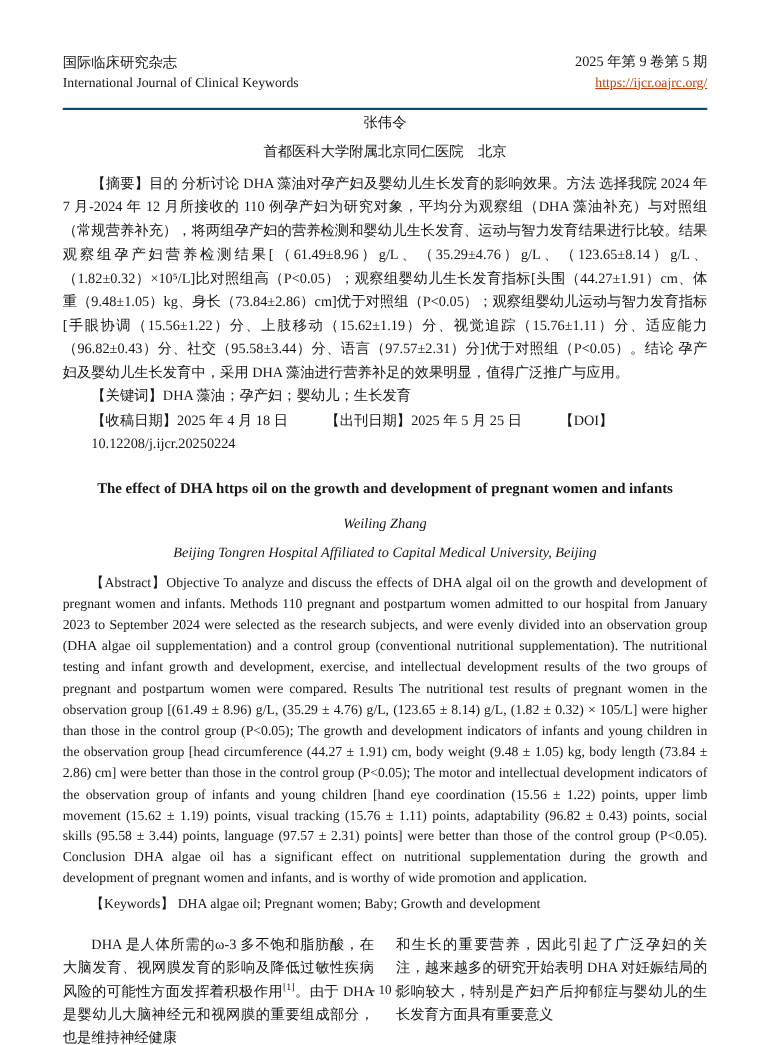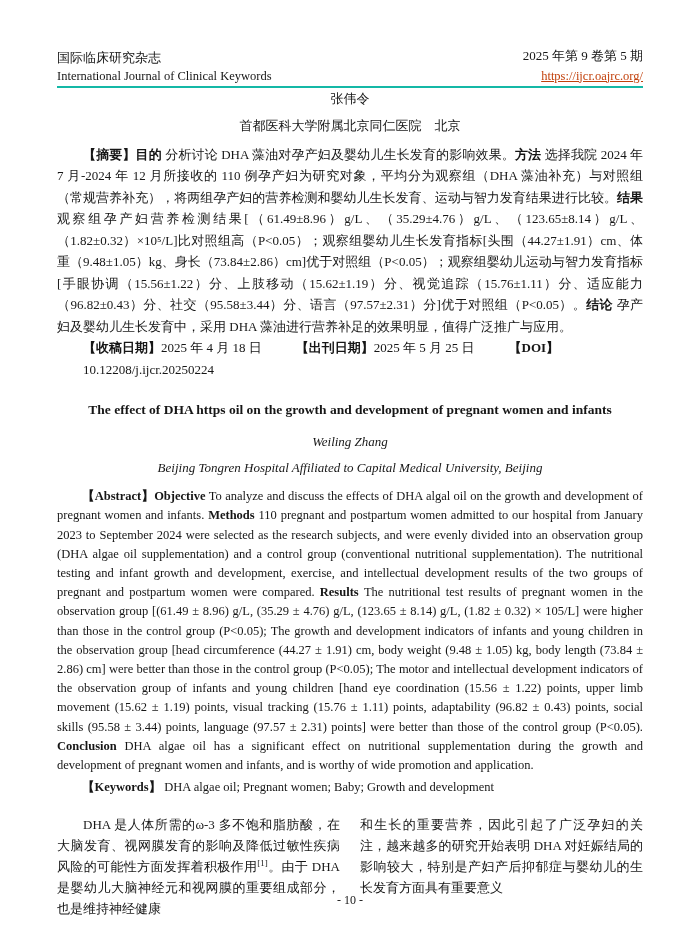--- a/index.html
+++ b/index.html
@@ -17,22 +17,22 @@
     background: #ffffff;
     box-sizing: border-box;
     padding: 46px 57px 0 57px;
     overflow: hidden;
   }
   
   .page-header {
     display: flex;
     justify-content: space-between;
     align-items: flex-end;
-    border-bottom: 2px solid #14b8a6;
-    padding-bottom: 2px;
+    border-bottom: 2px solid #0c4a6e;
+    padding-bottom: 14px;
   }
   .hdr-left { text-align: left; }
   .hdr-right { text-align: right; }
   .journal-cn { font-size: 13px; line-height: 1.45; }
   .journal-en { font-size: 12.5px; line-height: 1.3; }
   .issue { font-size: 13px; line-height: 1.5; }
   .site-link {
     font-size: 12.5px;
     color: #c2410c;
     text-decoration: underline;
@@ -65,21 +65,21 @@
     text-indent: 2em;
   }
   .meta-line {
     margin: 0;
     padding-left: 2em;
     font-size: 13px;
     line-height: 21.5px;
   }
   .date-pair { margin-right: 34px; margin-top: 42px; }
   .date-pair:last-child { margin-right: 0; }
-  .b { font-weight: bold; }
+  .b { font-weight: normal; }
   sup { font-size: 9px; line-height: 0; }
   
   .title-en {
     margin: 22px 0 0 0;
     text-align: center;
     font-size: 13.5px;
     font-weight: bold;
   }
   .author-en {
     margin-top: 16px;
@@ -146,20 +146,21 @@
     </div>
   </div>
 
 
   <div class="author-cn">张伟令</div>
 
   <div class="affiliation-cn">首都医科大学附属北京同仁医院　北京</div>
 
   <p class="abstract-cn"><span class="b">【摘要】目的 </span><span>分析讨论 DHA 藻油对孕产妇及婴幼儿生长发育的影响效果。</span><span class="b">方法 </span><span>选择我院 2024 年 7 月-2024 年 12 月所接收的 110 例孕产妇为研究对象，平均分为观察组（DHA 藻油补充）与对照组（常规营养补充），将两组孕产妇的营养检测和婴幼儿生长发育、运动与智力发育结果进行比较。</span><span class="b">结果 </span><span>观察组孕产妇营养检测结果[（61.49±8.96）g/L、（35.29±4.76）g/L、（123.65±8.14）g/L、（1.82±0.32）×10⁵/L]比对照组高（P&lt;0.05）；观察组婴幼儿生长发育指标[头围（44.27±1.91）cm、体重（9.48±1.05）kg、身长（73.84±2.86）cm]优于对照组（P&lt;0.05）；观察组婴幼儿运动与智力发育指标[手眼协调（15.56±1.22）分、上肢移动（15.62±1.19）分、视觉追踪（15.76±1.11）分、适应能力（96.82±0.43）分、社交（95.58±3.44）分、语言（97.57±2.31）分]优于对照组（P&lt;0.05）。</span><span class="b">结论 </span><span>孕产妇及婴幼儿生长发育中，采用 DHA 藻油进行营养补足的效果明显，值得广泛推广与应用。</span></p>
 
+  <p class="meta-line"><span class="b">【关键词】</span><span>DHA 藻油；孕产妇；婴幼儿；生长发育</span></p>
 
   <p class="meta-line"><span class="date-pair"><span class="b">【收稿日期】</span><span>2025 年 4 月 18 日</span></span><span class="date-pair"><span class="b">【出刊日期】</span><span>2025 年 5 月 25 日</span></span><span class="date-pair"><span class="b">【DOI】</span><span>10.12208/j.ijcr.20250224</span></span></p>
 
   <h2 class="title-en">The effect of DHA https oil on the growth and development of pregnant women and infants</h2>
 
   <div class="author-en">Weiling Zhang</div>
 
   <div class="affiliation-en">Beijing Tongren Hospital Affiliated to Capital Medical University, Beijing</div>
 
   <p class="abstract-en"><span class="b">【Abstract】Objective </span><span>To analyze and discuss the effects of DHA algal oil on the growth and development of pregnant women and infants. </span><span class="b">Methods </span><span>110 pregnant and postpartum women admitted to our hospital from January 2023 to September 2024 were selected as the research subjects, and were evenly divided into an observation group (DHA algae oil supplementation) and a control group (conventional nutritional supplementation). The nutritional testing and infant growth and development, exercise, and intellectual development results of the two groups of pregnant and postpartum women were compared. </span><span class="b">Results </span><span>The nutritional test results of pregnant women in the observation group [(61.49 ± 8.96) g/L, (35.29 ± 4.76) g/L, (123.65 ± 8.14) g/L, (1.82 ± 0.32) × 105/L] were higher than those in the control group (P&lt;0.05); The growth and development indicators of infants and young children in the observation group [head circumference (44.27 ± 1.91) cm, body weight (9.48 ± 1.05) kg, body length (73.84 ± 2.86) cm] were better than those in the control group (P&lt;0.05); The motor and intellectual development indicators of the observation group of infants and young children [hand eye coordination (15.56 ± 1.22) points, upper limb movement (15.62 ± 1.19) points, visual tracking (15.76 ± 1.11) points, adaptability (96.82 ± 0.43) points, social skills (95.58 ± 3.44) points, language (97.57 ± 2.31) points] were better than those of the control group (P&lt;0.05). </span><span class="b">Conclusion </span><span>DHA algae oil has a significant effect on nutritional supplementation during the growth and development of pregnant women and infants, and is worthy of wide promotion and application.</span></p>

